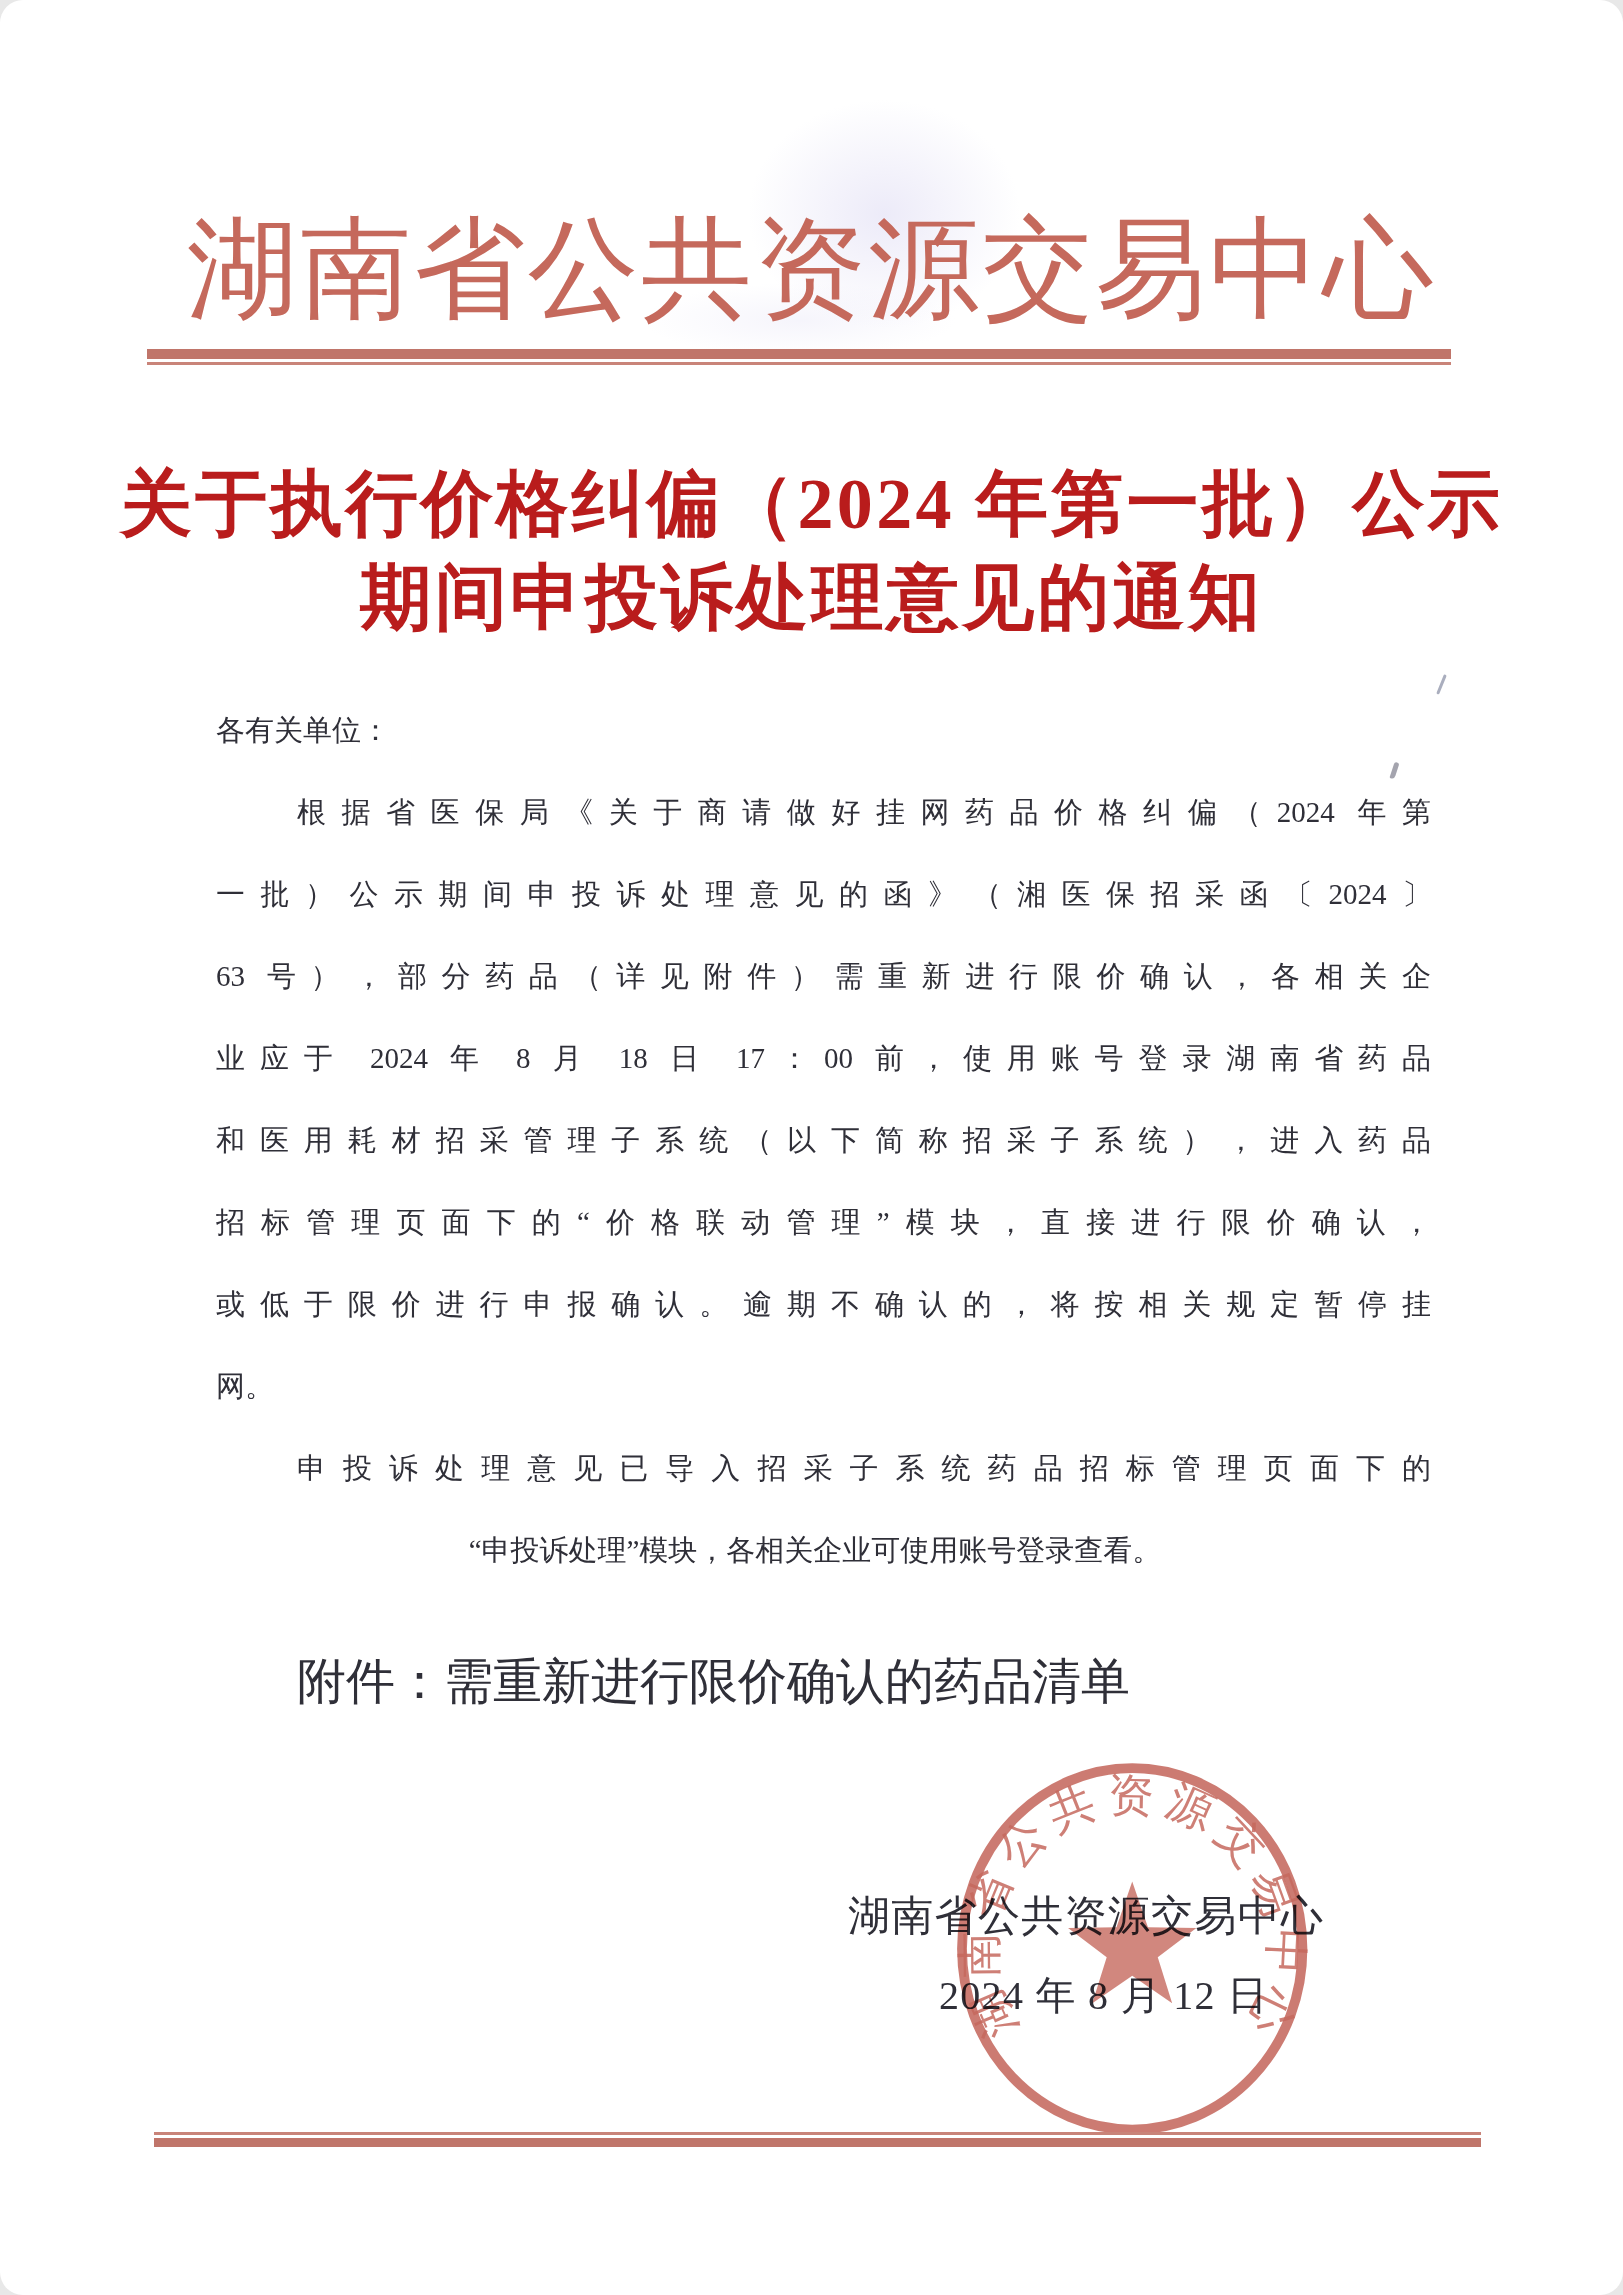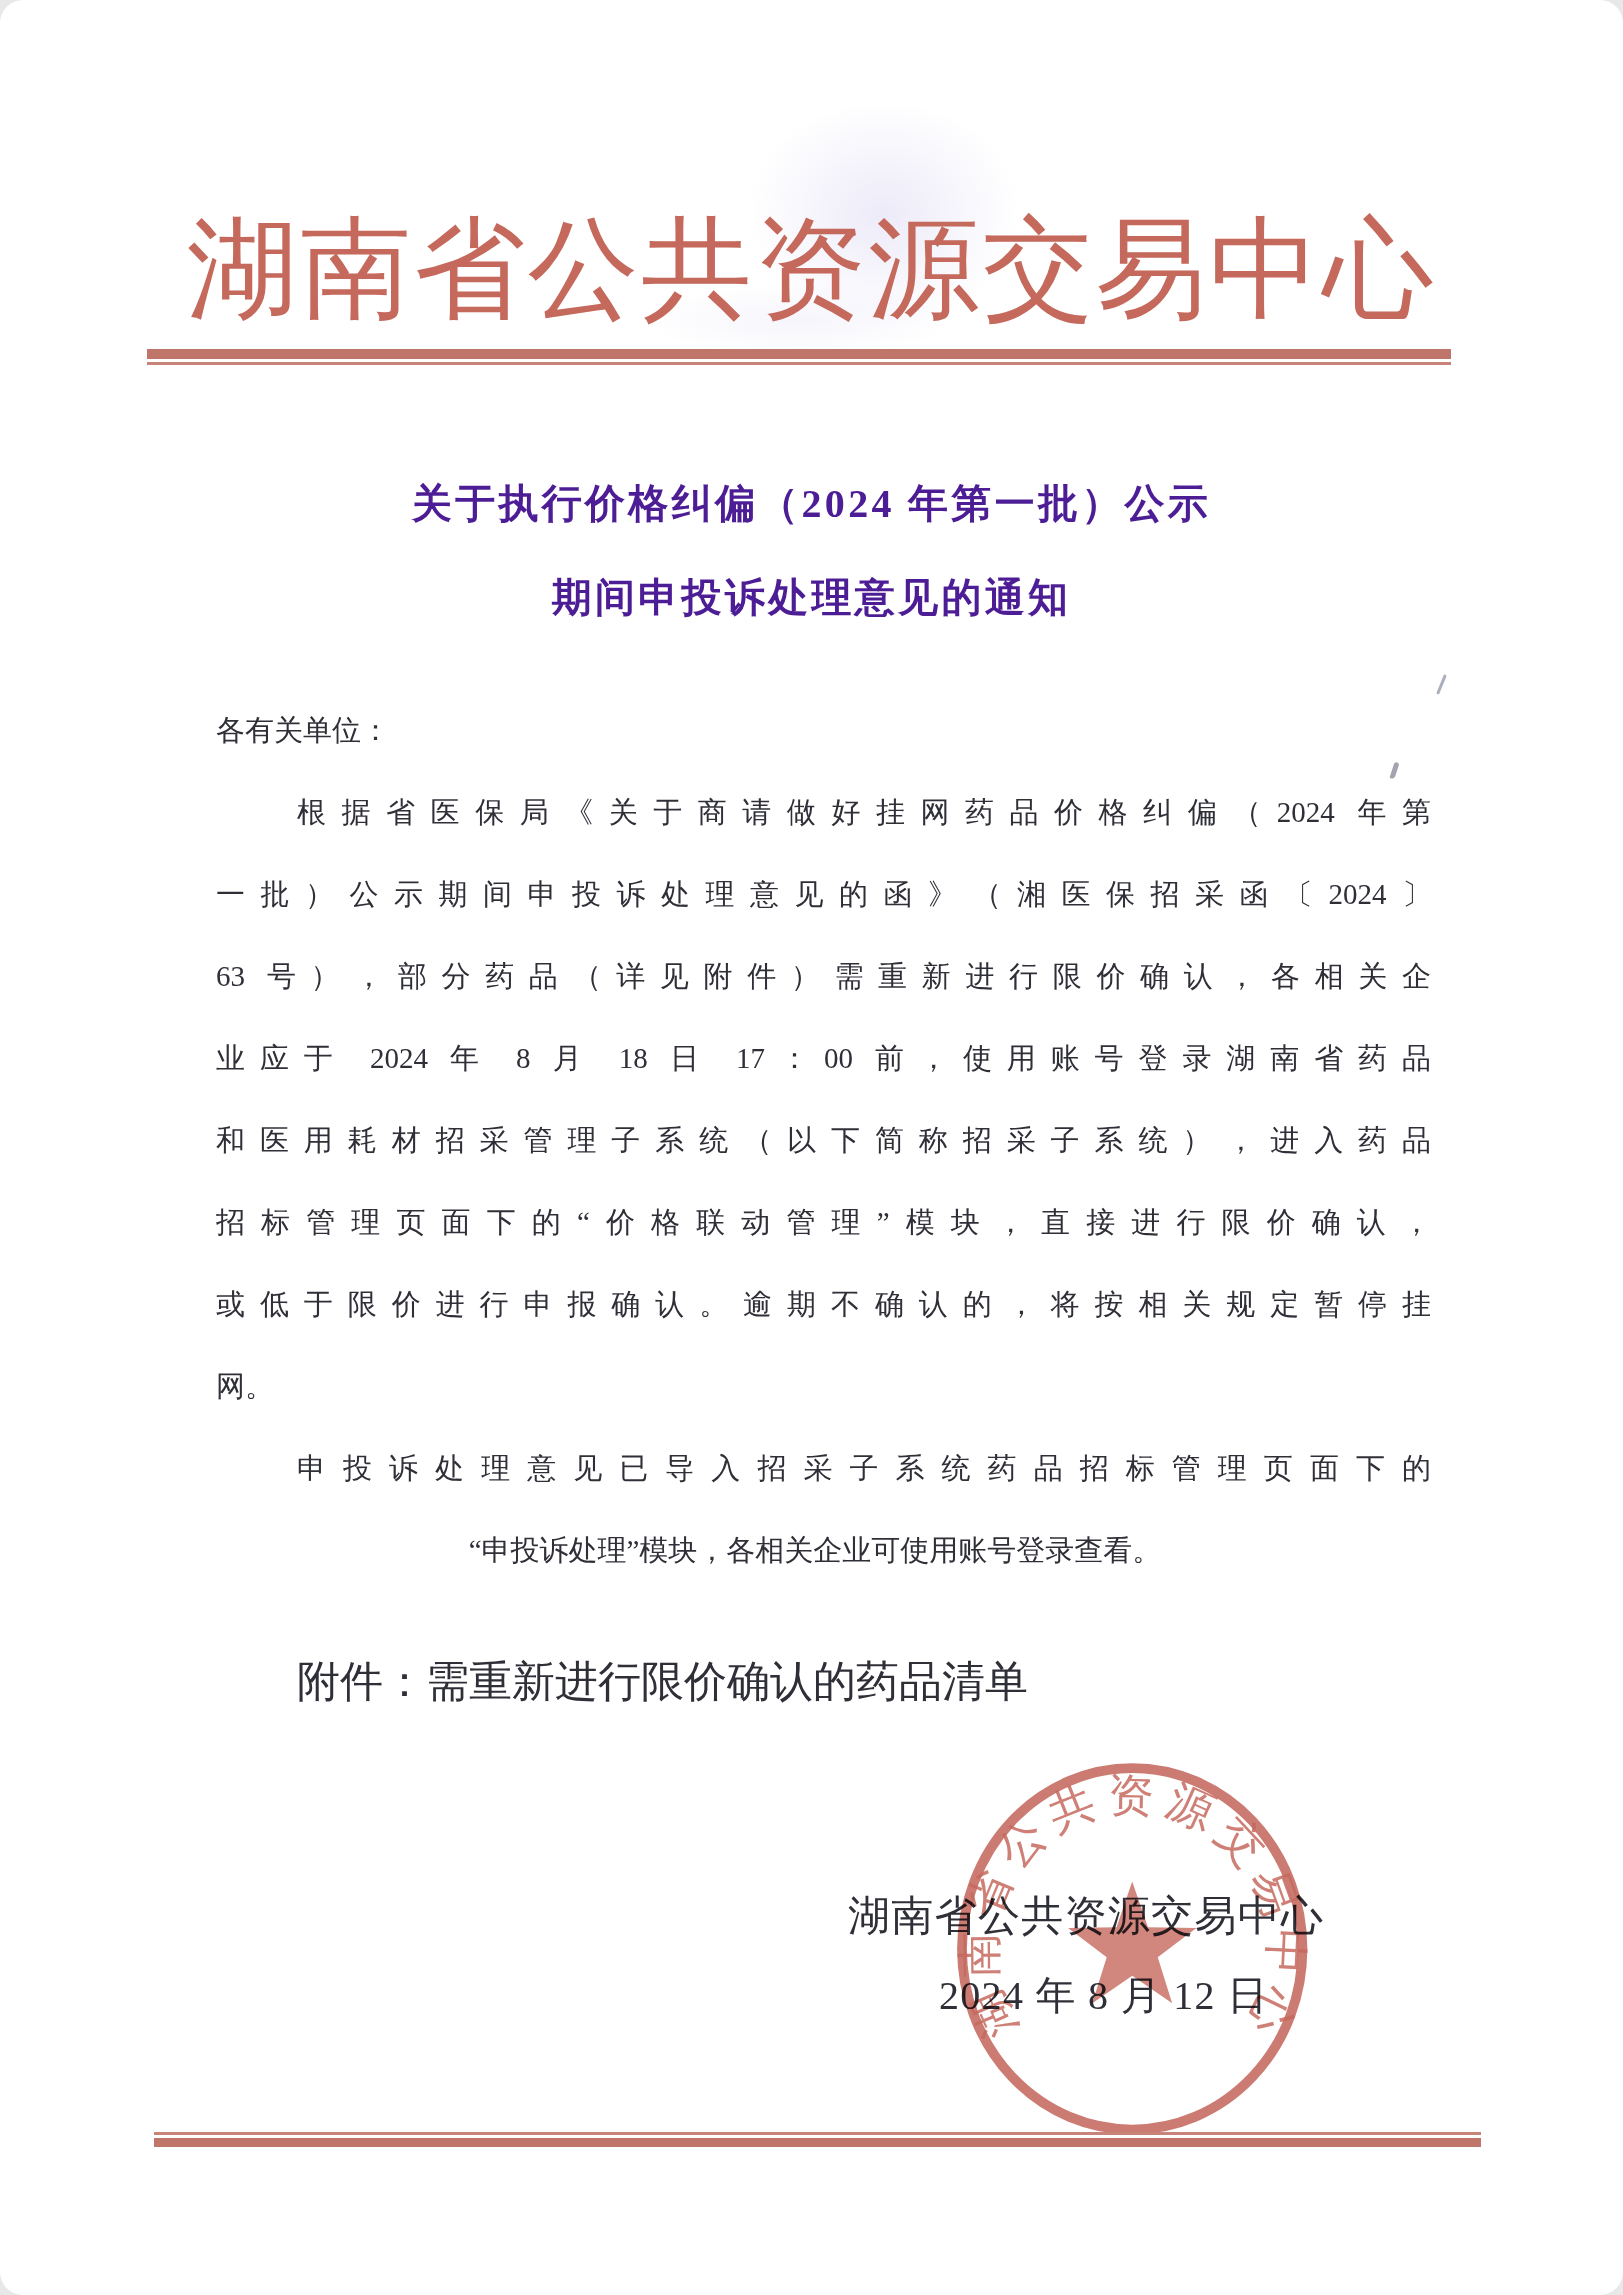--- a/index.html
+++ b/index.html
@@ -31,39 +31,39 @@
   }
   .rule{position:absolute;background:#c0756a;}
   .rule-head-thick{left:147px;width:1304px;top:349px;height:9.8px;}
   .rule-head-thin{left:147px;width:1304px;top:362px;height:3.3px;background:#c98479;}
   .rule-foot-thin{left:154px;width:1327px;top:2132px;height:3.3px;background:#c98479;}
   .rule-foot-thick{left:154px;width:1327px;top:2138px;height:9.2px;}
   
   .doc-title{
     position:absolute;left:0;right:0;top:457px;
     text-align:center;
-    font-size:40px;line-height:94px;
+    font-size:72px;line-height:94px;
     letter-spacing:3.3px;
     font-weight:700;
-    color:#4c1d95;
+    color:#b91c1c;
     white-space:nowrap;
   }
   
   .body-text{
     position:absolute;left:216px;width:1215px;top:689px;
     font-size:29px;line-height:82px;
     color:#2f2f38;
   }
   .bline{white-space:nowrap;}
   .bline.just{white-space:normal;text-align:justify;text-align-last:justify;}
   .bline.indent{text-indent:81px;}
   .bline.hang{text-indent:-17px;text-align:center;}
   .attachment{
     position:absolute;left:216px;width:1215px;top:1641px;
-    font-size:43px;line-height:82px;color:#2f2f38;
+    font-size:49px;line-height:82px;color:#2f2f38;
     text-indent:81px;white-space:nowrap;
   }
   .signature{
     position:absolute;left:848px;top:1875px;
     font-size:42px;line-height:82px;letter-spacing:1.3px;
     color:#2f2f38;white-space:nowrap;
   }
   .sign-date{
     position:absolute;left:939px;top:1955px;
     font-size:40px;line-height:82px;letter-spacing:1.3px;

